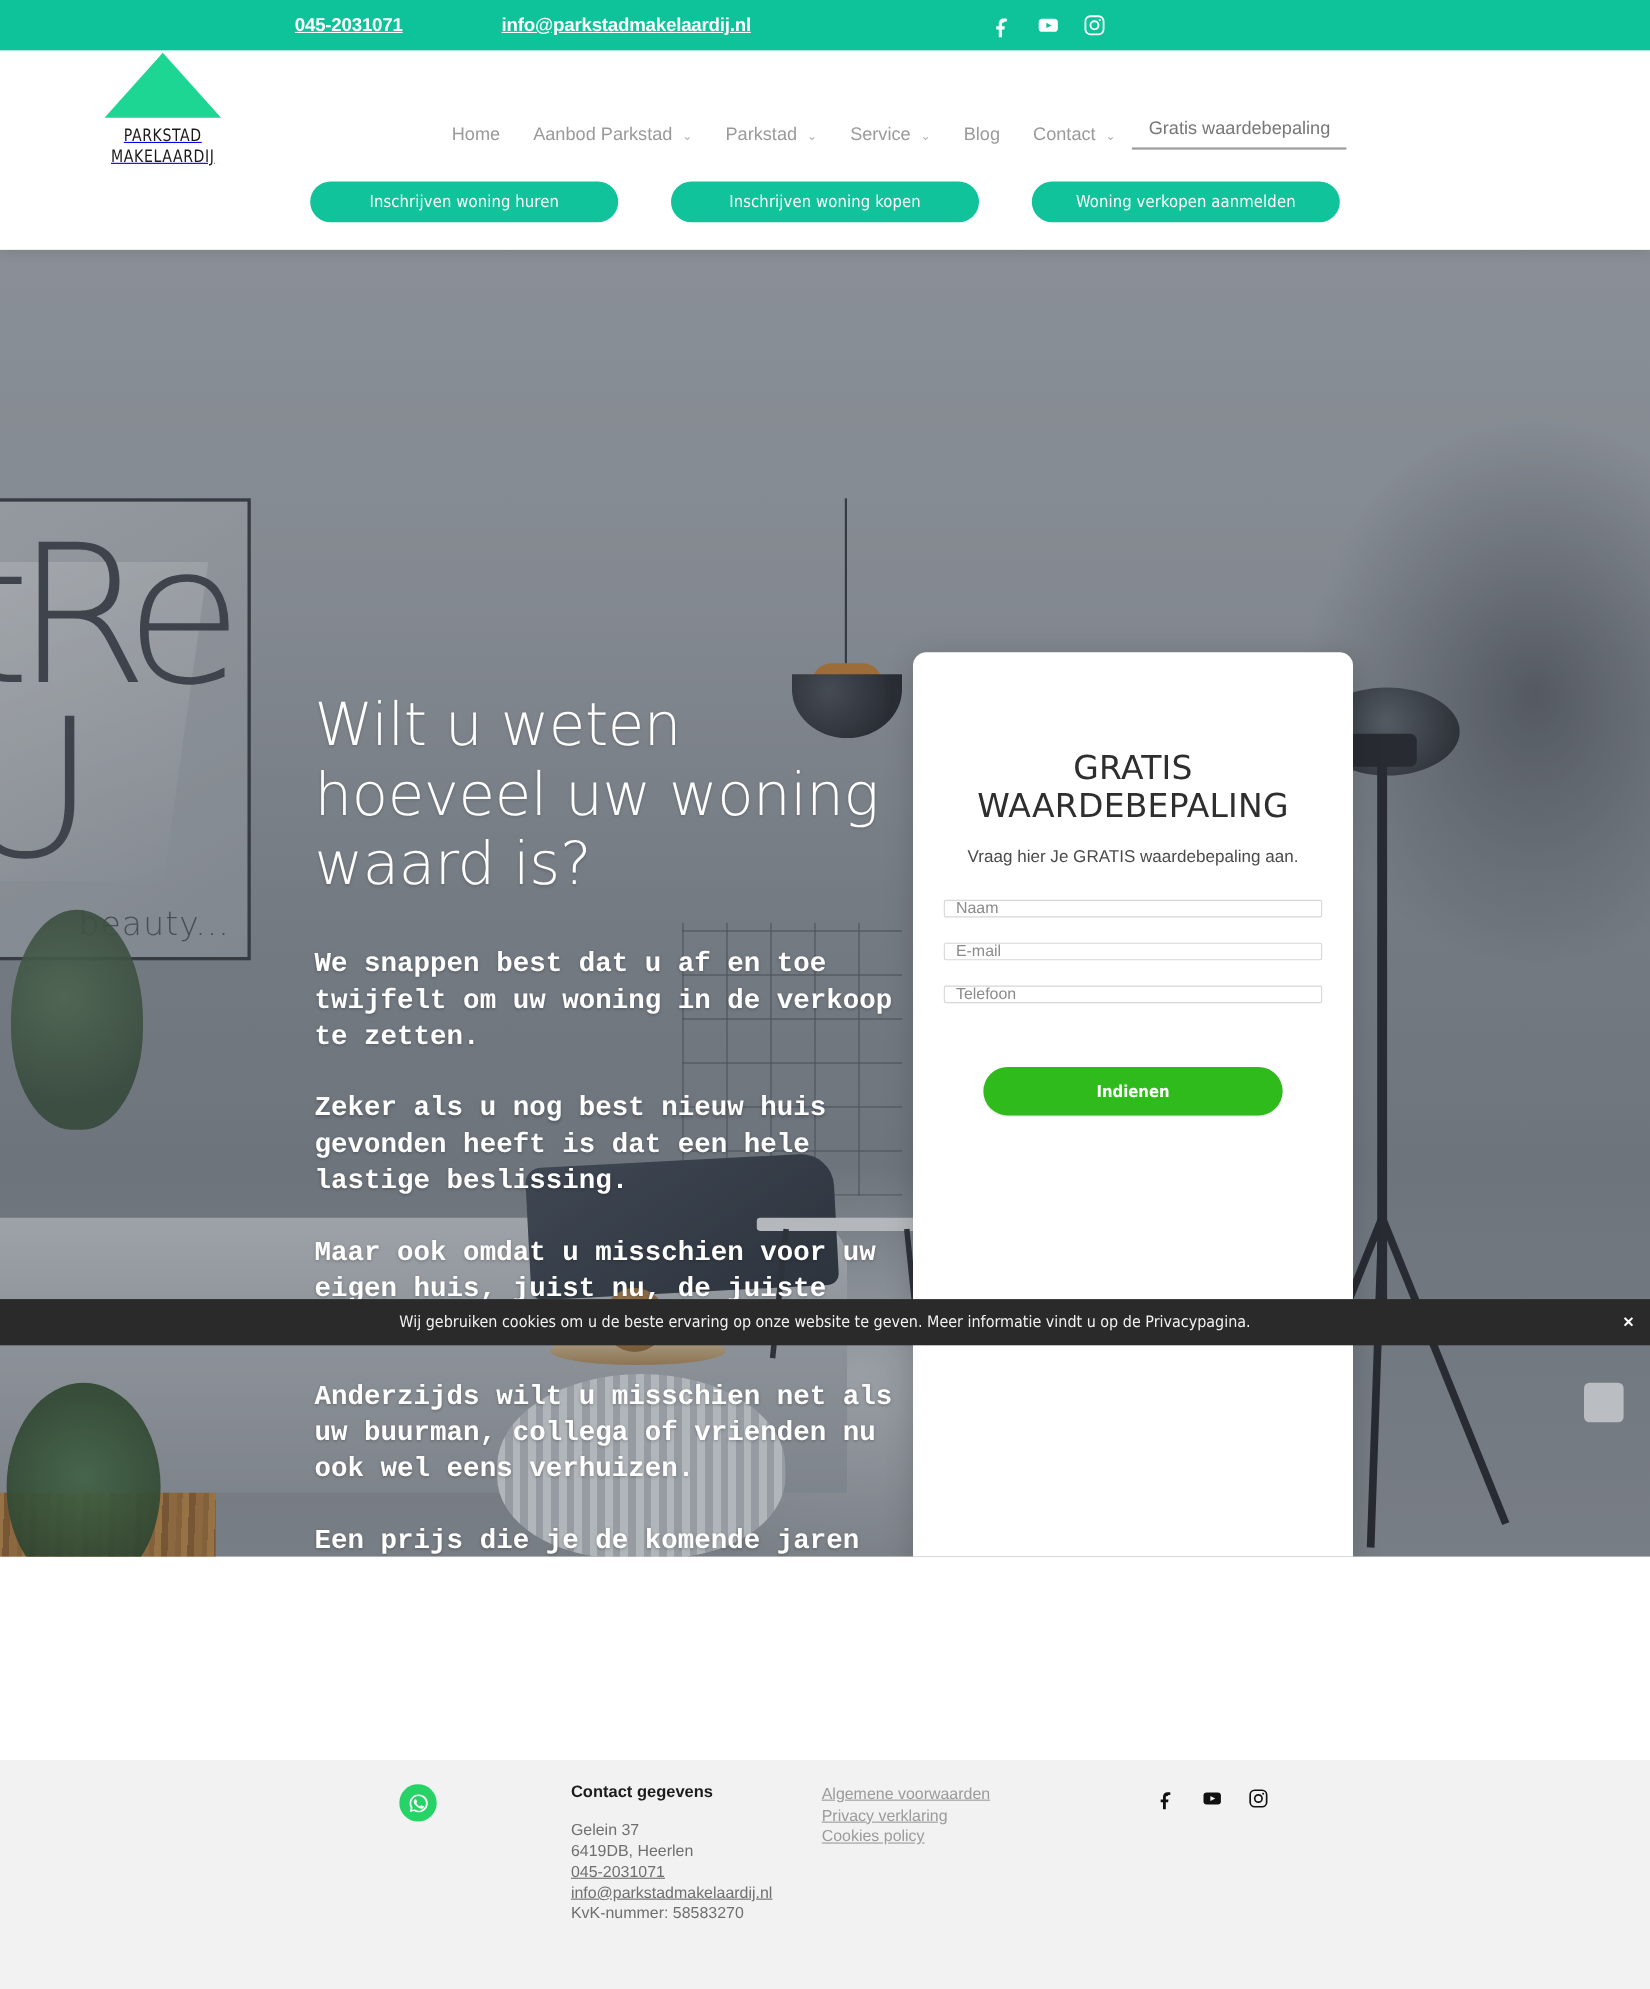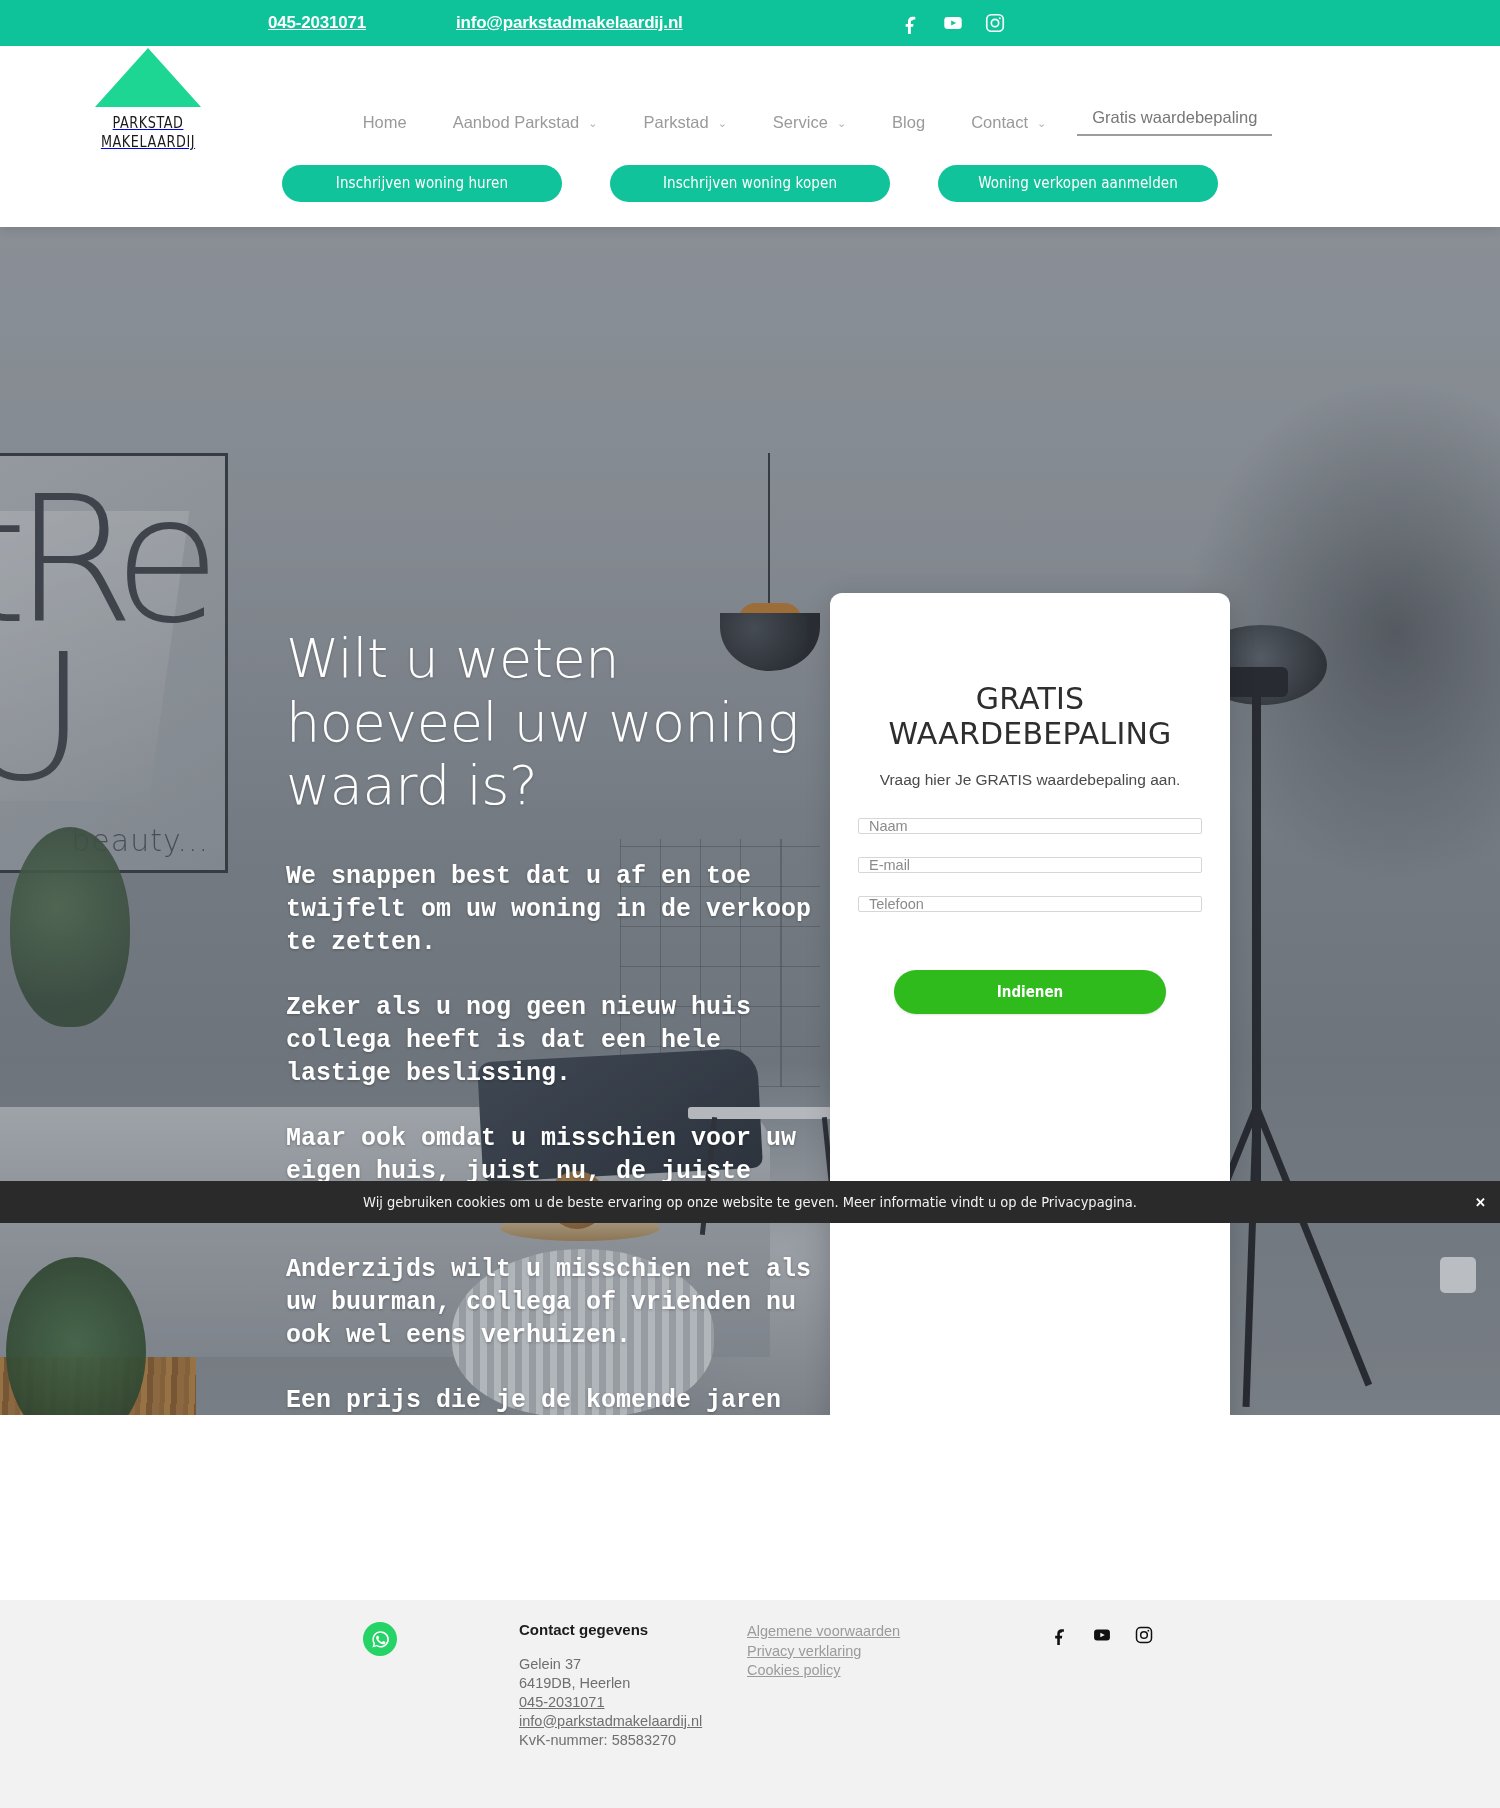--- a/index.html
+++ b/index.html
@@ -76,21 +76,21 @@
     color: #1a1a1a;
     margin-top: 7px;
     line-height: 1.22;
     font-weight: 400;
     transform: scaleX(0.92);
   }
   .nav {
     margin: 0 auto;
     display: flex;
     align-items: center;
-    gap: 16px;
+    gap: 0;
     padding-top: 62px;
     padding-left: 120px;
   }
   .nav-item {
     display: flex;
     align-items: center;
     color: #9a9a9a;
     font-size: 16.5px;
     padding: 0 15px;
     white-space: nowrap;
@@ -637,21 +637,21 @@
     <div class="tripod-l2"></div>
     <div class="tripod-l3"></div>
     <div class="wall-plug"></div>
   </div>
   <div class="hero-overlay"></div>
 
   <div class="hero-content">
     <div class="hero-left">
       <h1 class="hero-h1">Wilt u weten hoeveel uw woning waard is?</h1>
       <p class="hero-p">We snappen best dat u af en toe twijfelt om uw woning in de verkoop te zetten.</p>
-      <p class="hero-p">Zeker als u nog geen nieuw huis collega heeft is dat een hele lastige beslissing.</p>
+      <p class="hero-p">Zeker als u nog best nieuw huis gevonden heeft is dat een hele lastige beslissing.</p>
       <p class="hero-p">Maar ook omdat u misschien voor uw eigen huis, juist nu, de juiste prijs kunt krijgen.</p>
       <p class="hero-p">Anderzijds wilt u misschien net als uw buurman, collega of vrienden nu ook wel eens verhuizen.</p>
       <p class="hero-p">Een prijs die je de komende jaren mogelijk niet meer zult halen.</p>
 
     </div>
 
     <div class="form-card">
       <div class="form-title">GRATIS WAARDEBEPALING</div>
       <div class="form-sub">Vraag hier Je GRATIS waardebepaling aan.</div>
       <input class="form-field" type="text" placeholder="Naam" style="">

